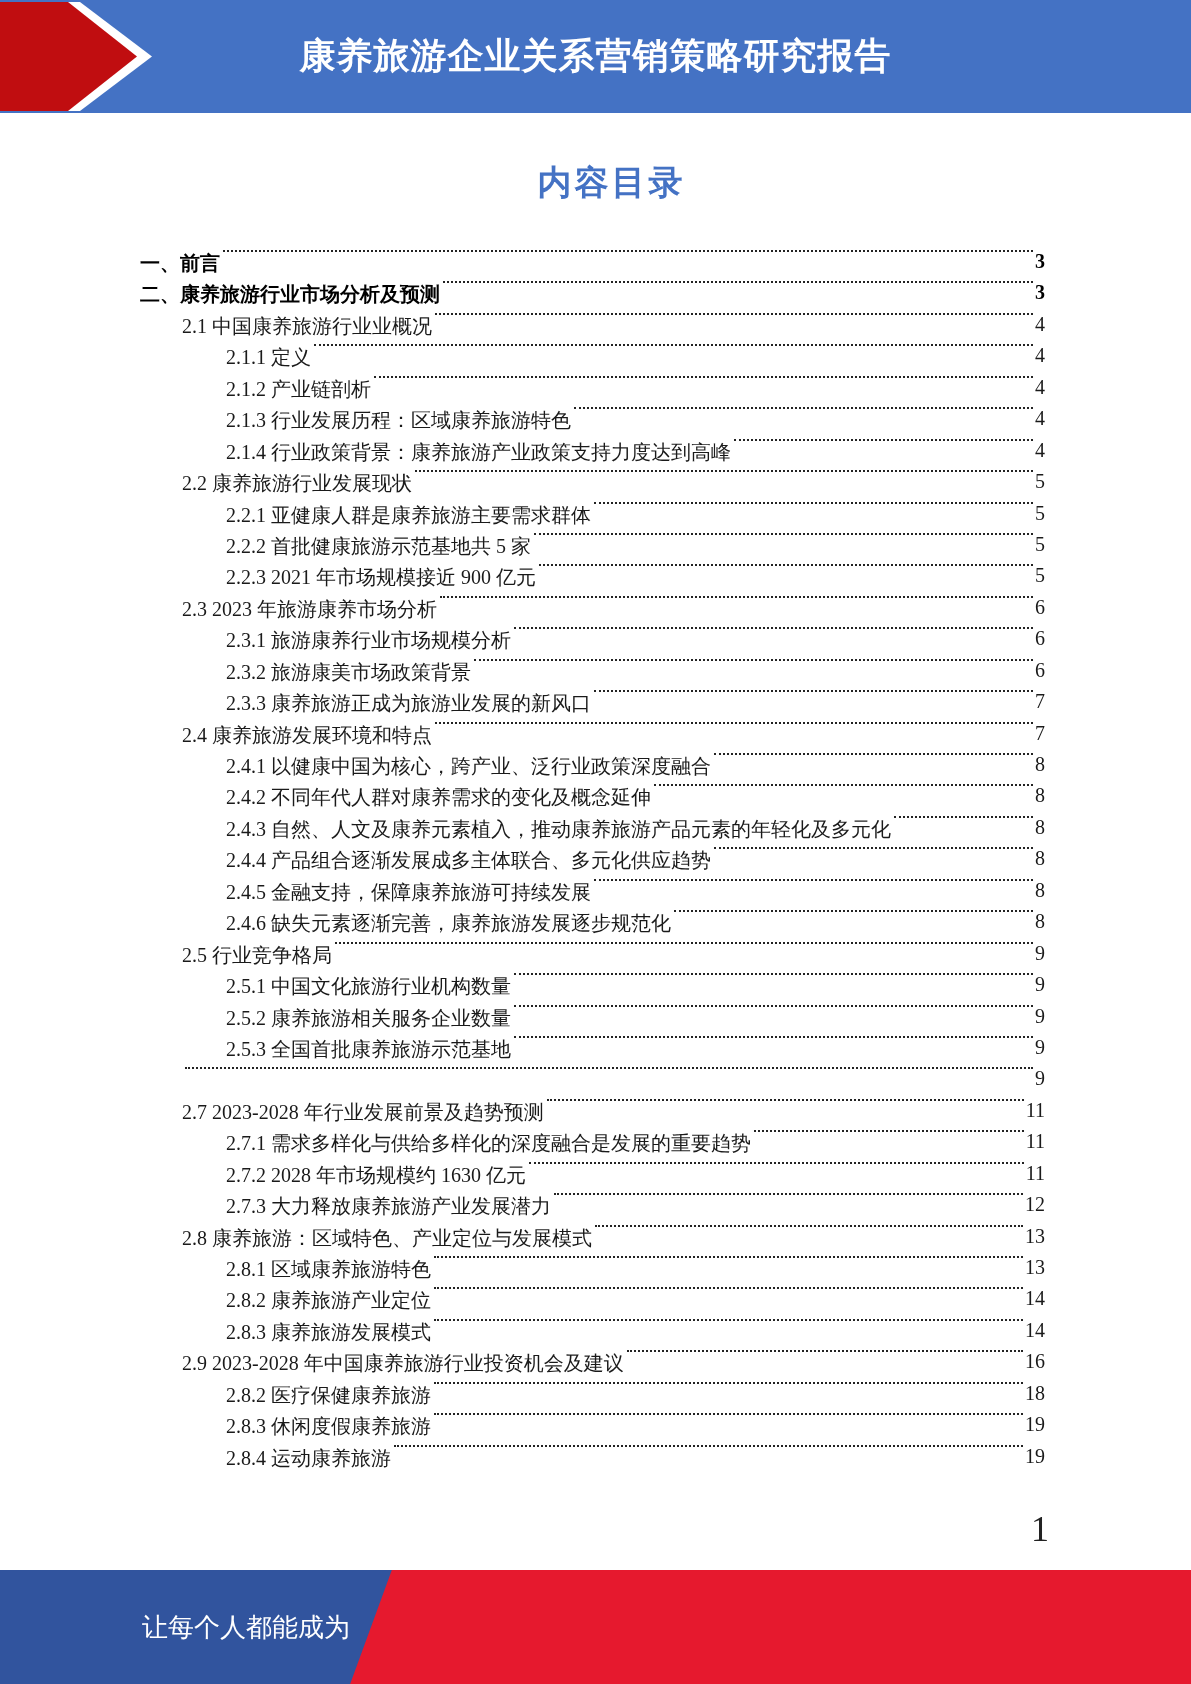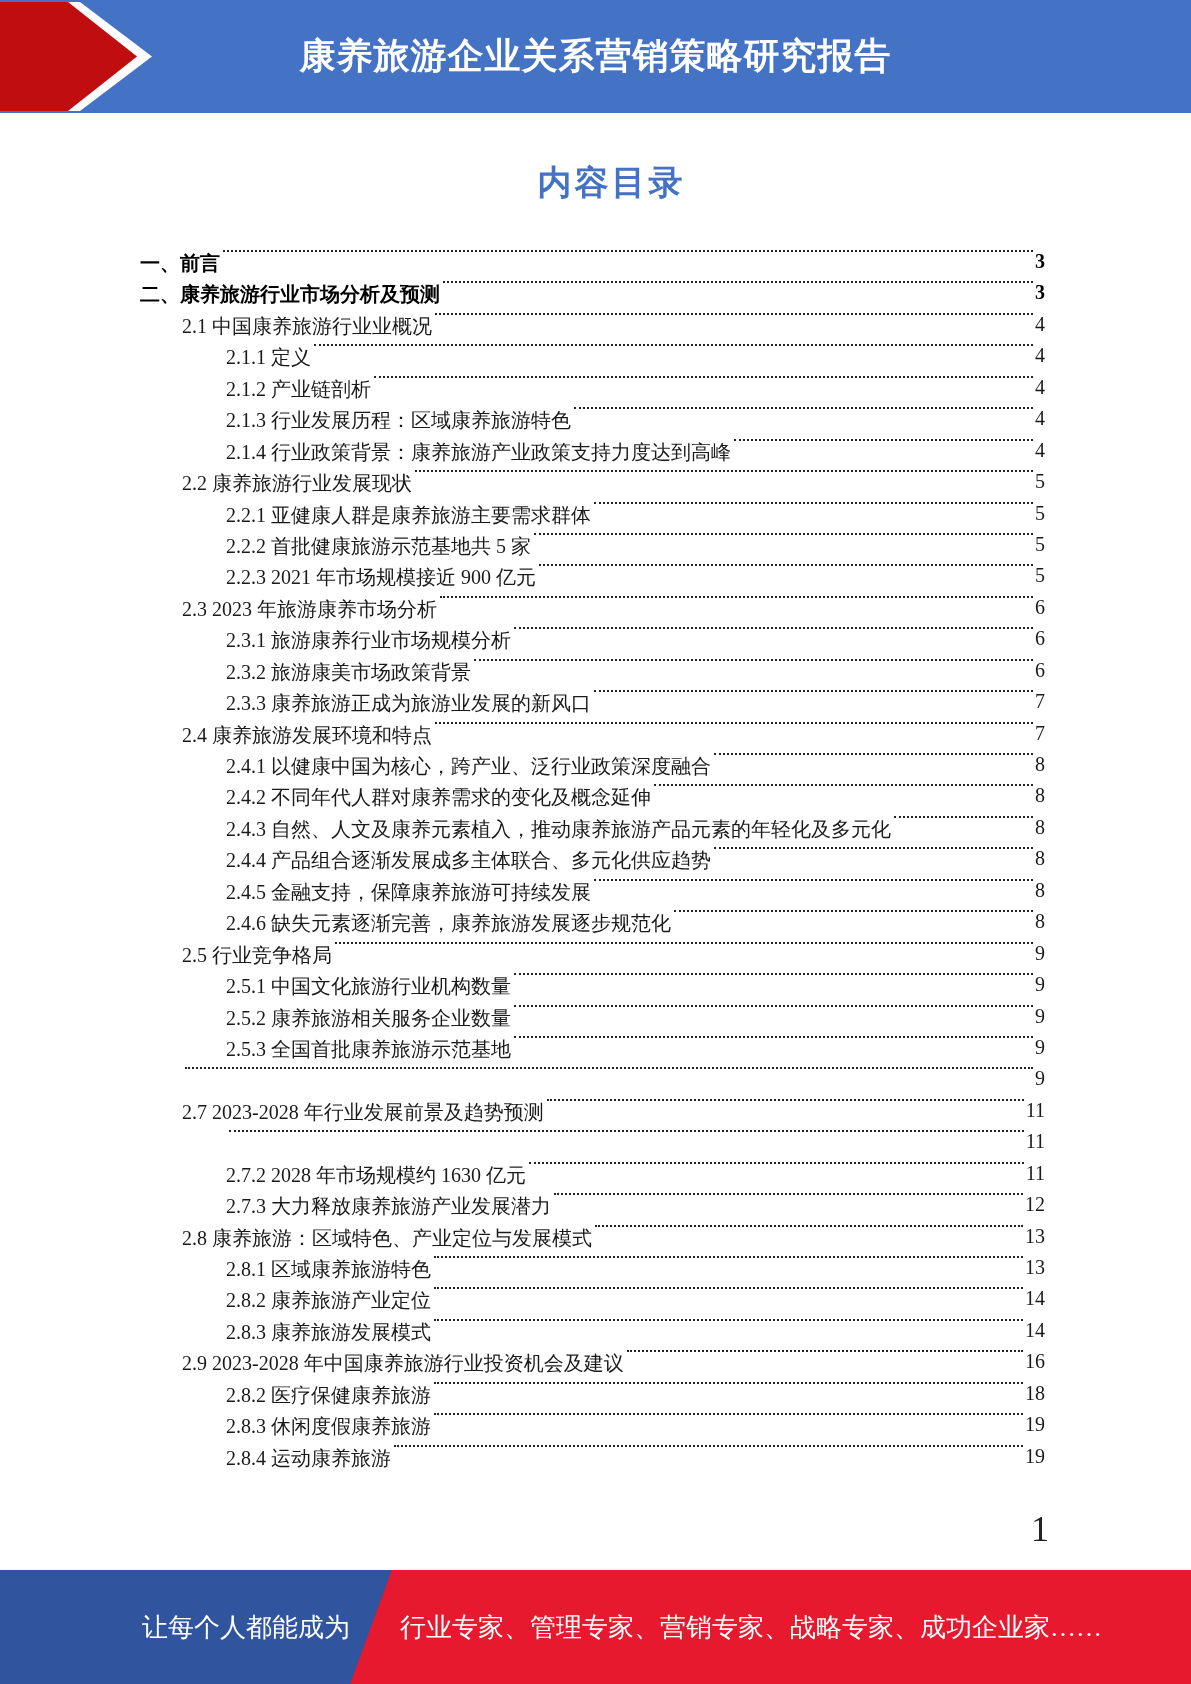--- a/index.html
+++ b/index.html
@@ -229,20 +229,21 @@
       <div class="toc-row lvl2">
         <span class="toc-dots"></span>
         <span class="toc-page">9</span>
       </div>
       <div class="toc-row lvl2">
         <span class="toc-label">2.7 2023-2028 年行业发展前景及趋势预测</span>
         <span class="toc-dots"></span>
         <span class="toc-page">11</span>
       </div>
       <div class="toc-row lvl3">
+        <span class="toc-label">2.7.1 需求多样化与供给多样化的深度融合是发展的重要趋势</span>
         <span class="toc-dots"></span>
         <span class="toc-page">11</span>
       </div>
       <div class="toc-row lvl3">
         <span class="toc-label">2.7.2 2028 年市场规模约 1630 亿元</span>
         <span class="toc-dots"></span>
         <span class="toc-page">11</span>
       </div>
       <div class="toc-row lvl3">
         <span class="toc-label">2.7.3 大力释放康养旅游产业发展潜力</span>
@@ -289,16 +290,15 @@
         <span class="toc-dots"></span>
         <span class="toc-page">19</span>
       </div>
     </main>
 
   <div class="page-number">1</div>
 
   <footer class="footer">
     <div class="footer-red"></div>
     <div class="footer-left">让每个人都能成为</div>
-    <div class="footer-right">行业专家、管理专家、营销专家、战略专家、成功企业家……</div>
   </footer>
 
 </div>
 
 </body></html>

